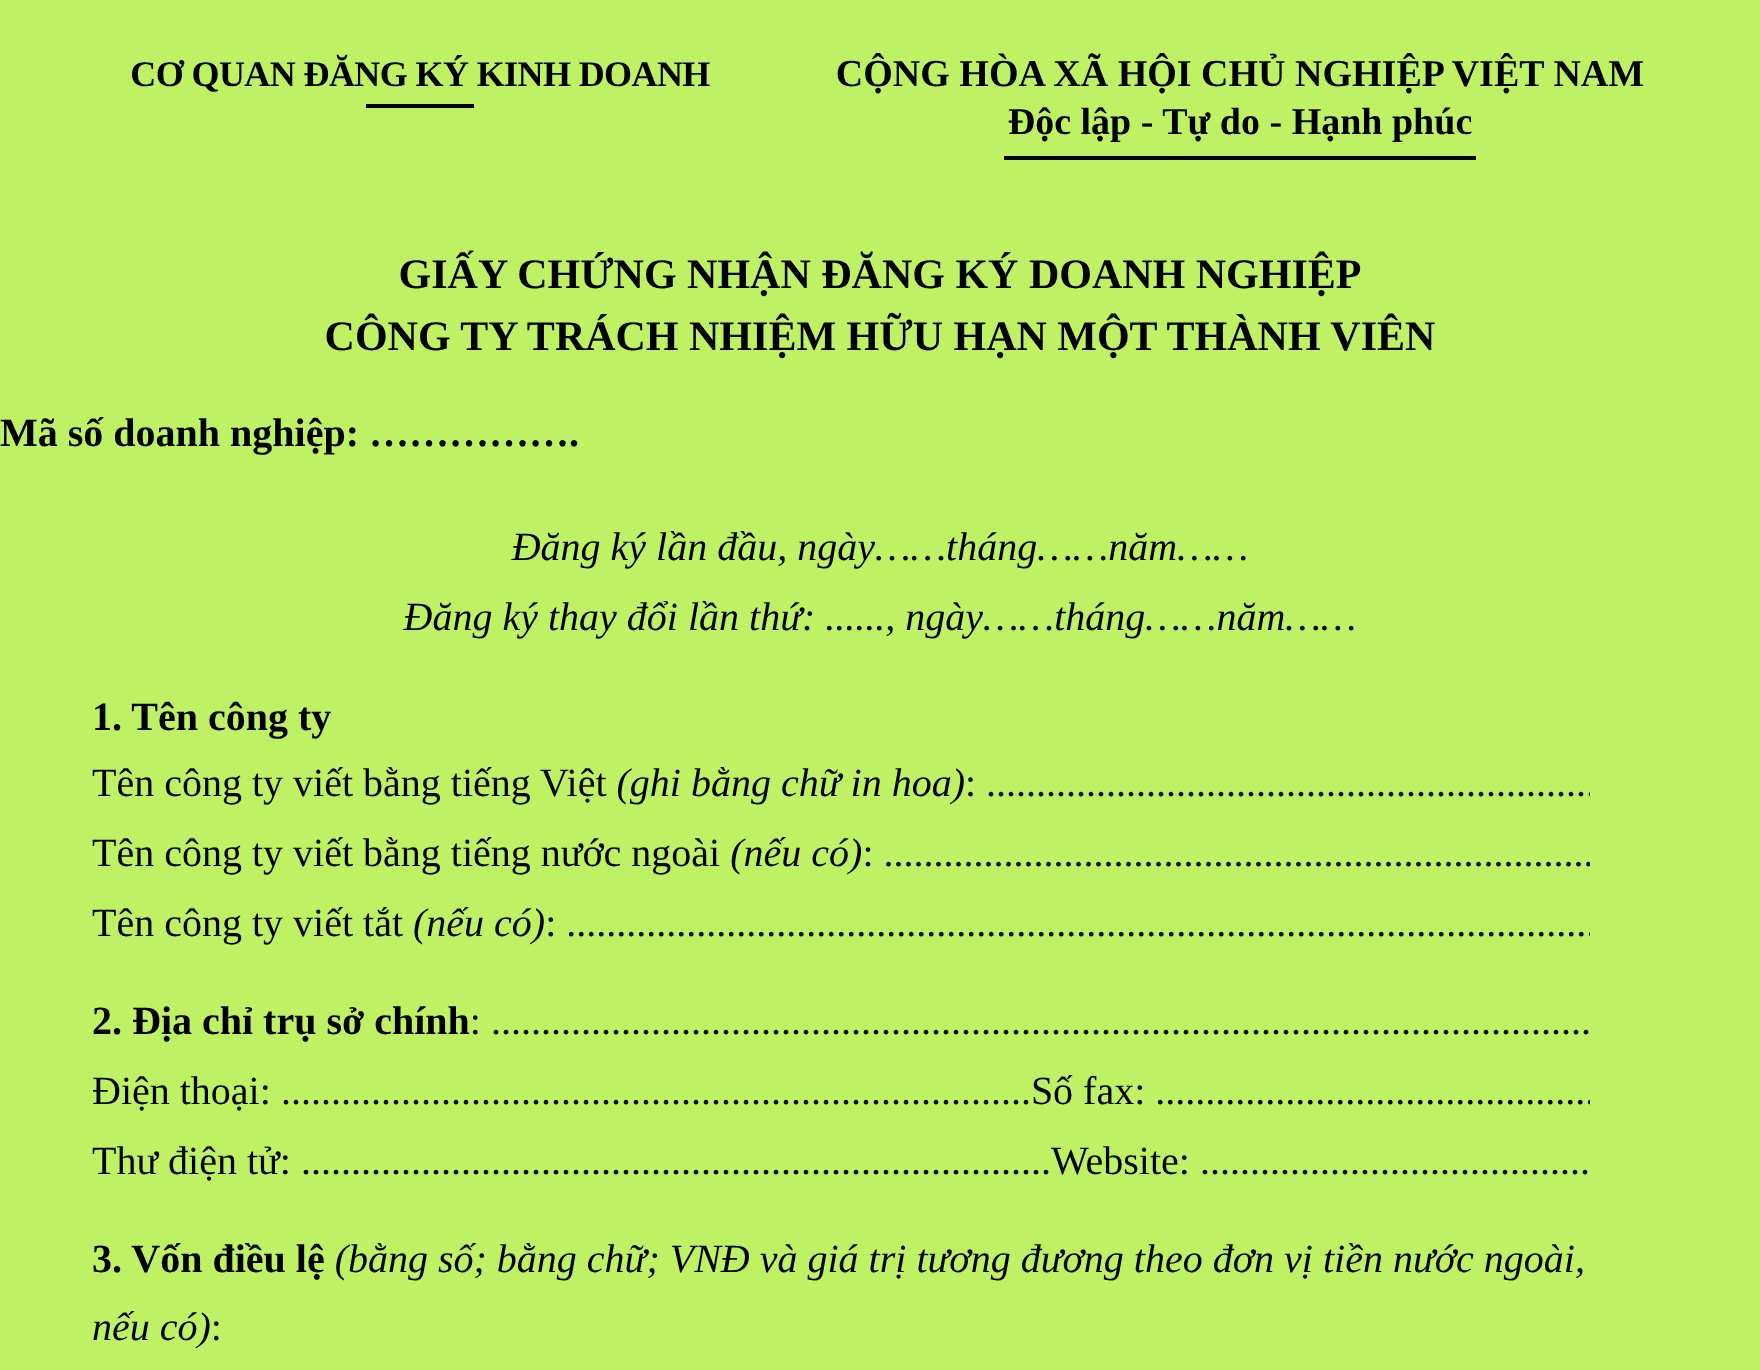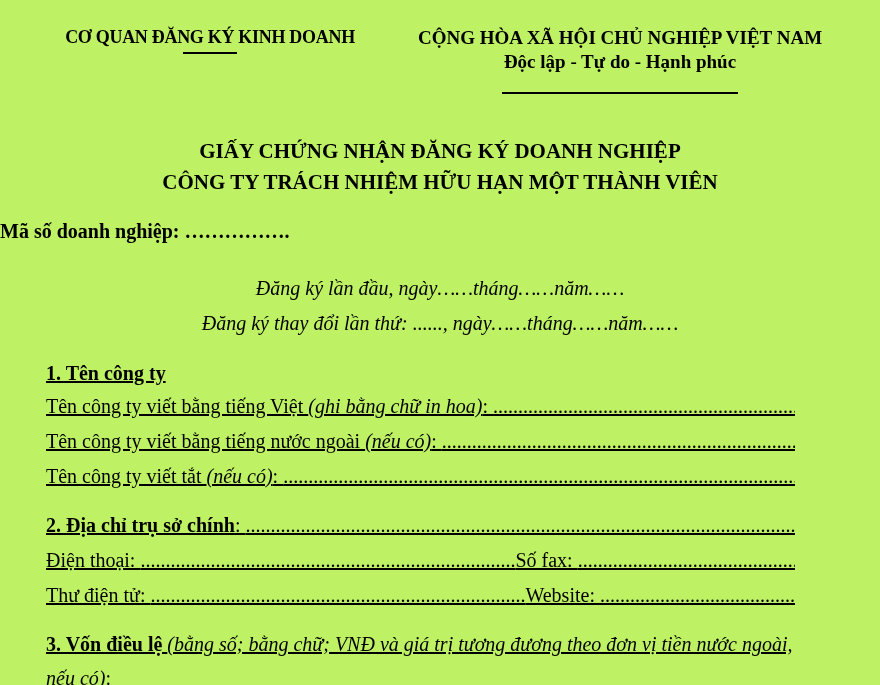--- a/index.html
+++ b/index.html
@@ -6,27 +6,27 @@
   .page{
     width:880px;height:685px;box-sizing:border-box;background:#bef264;color:#000000;
     font-family:"Liberation Serif","DejaVu Serif",serif;font-size:20px;overflow:hidden;
     position:relative;
   }
   
   .header{display:flex;padding:26px 20px 0 40px;font-weight:bold;}
   .header-left{width:340px;text-align:center;font-size:18px;line-height:23px;letter-spacing:-0.3px;}
   .header-right{flex:1;text-align:center;font-size:19px;line-height:24px;}
   .short-rule{width:54px;border-top:2px solid #000;margin:3px auto 0 auto;height:0;}
-  .underlined{display:inline-block;border-bottom:2px solid #000;padding:0 2px 18px 2px;}
+  .underlined{display:inline-block;border-bottom:2px solid #000;padding:0 2px 4px 2px;}
   
   .title-block{margin-top:42px;text-align:center;font-weight:bold;font-size:21px;line-height:31px;}
   .code-line{margin-top:22px;text-align:left;font-weight:bold;font-size:20px;}
   .reg-block{margin-top:28px;text-align:center;font-style:italic;font-size:20px;line-height:35px;}
   
-  .content{padding:0 85px 0 46px;text-decoration:underline;}
+  .content{padding:0 85px 0 46px;}
   .sec-heading{margin-top:16px;font-weight:bold;line-height:32px;}
   .line{white-space:nowrap;overflow:hidden;line-height:35px;}
   .bd{font-weight:bold;margin-top:19px;}
   .it{font-style:italic;}
   .para{line-height:34px;height:69px;overflow:hidden;margin-top:14px;}
 </style>
 </head>
 <body>
 
 <div class="page">

